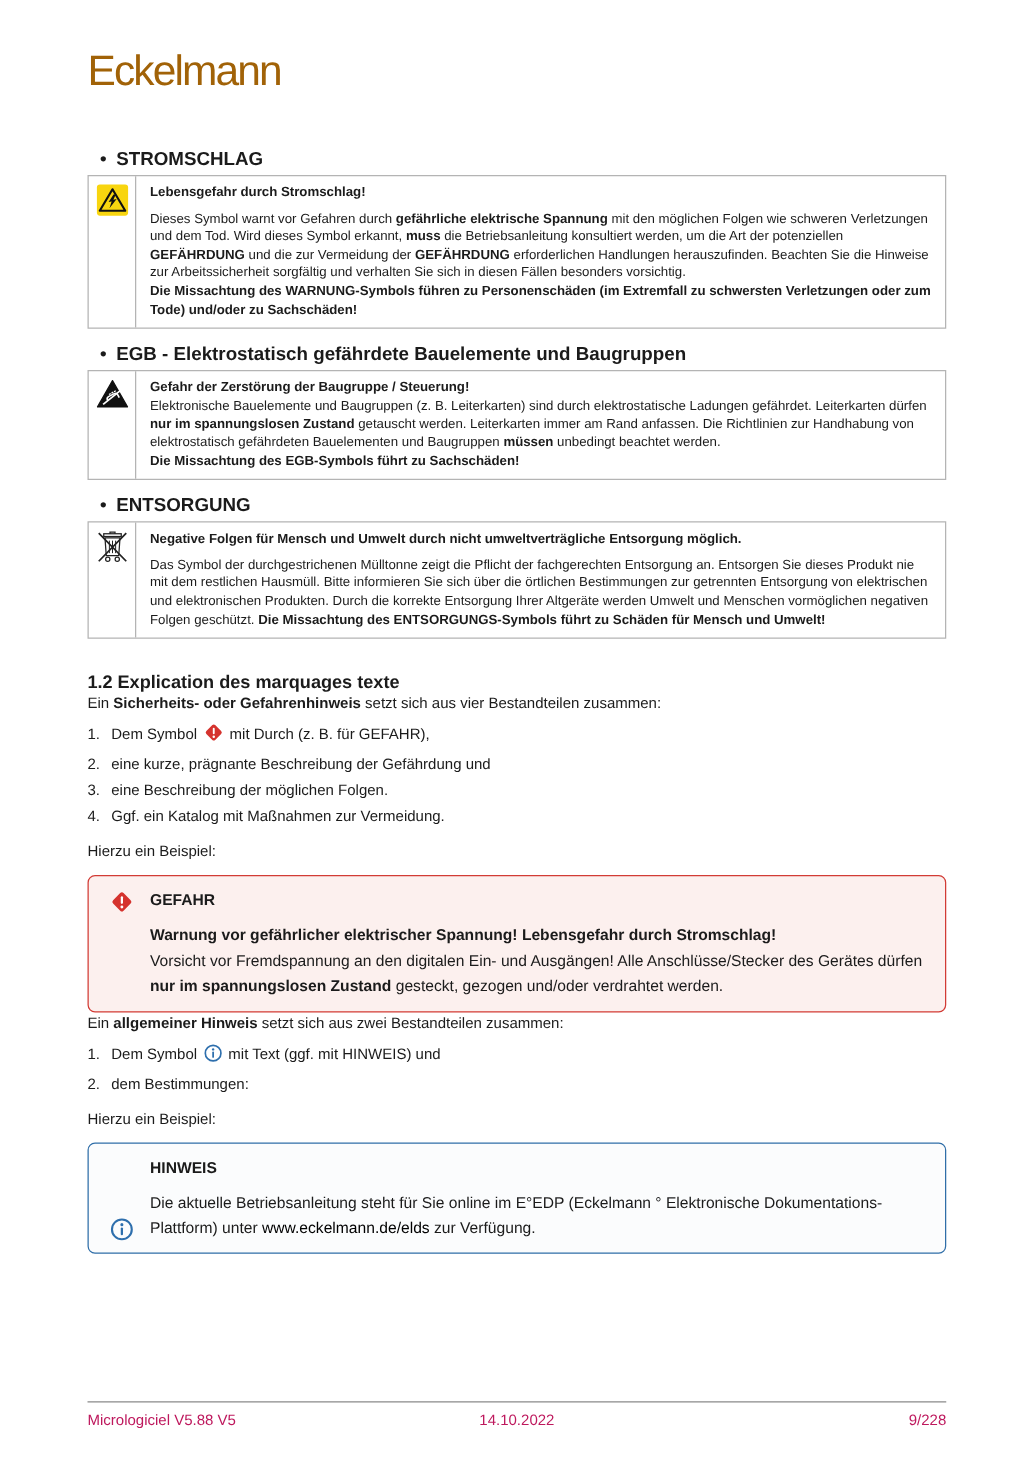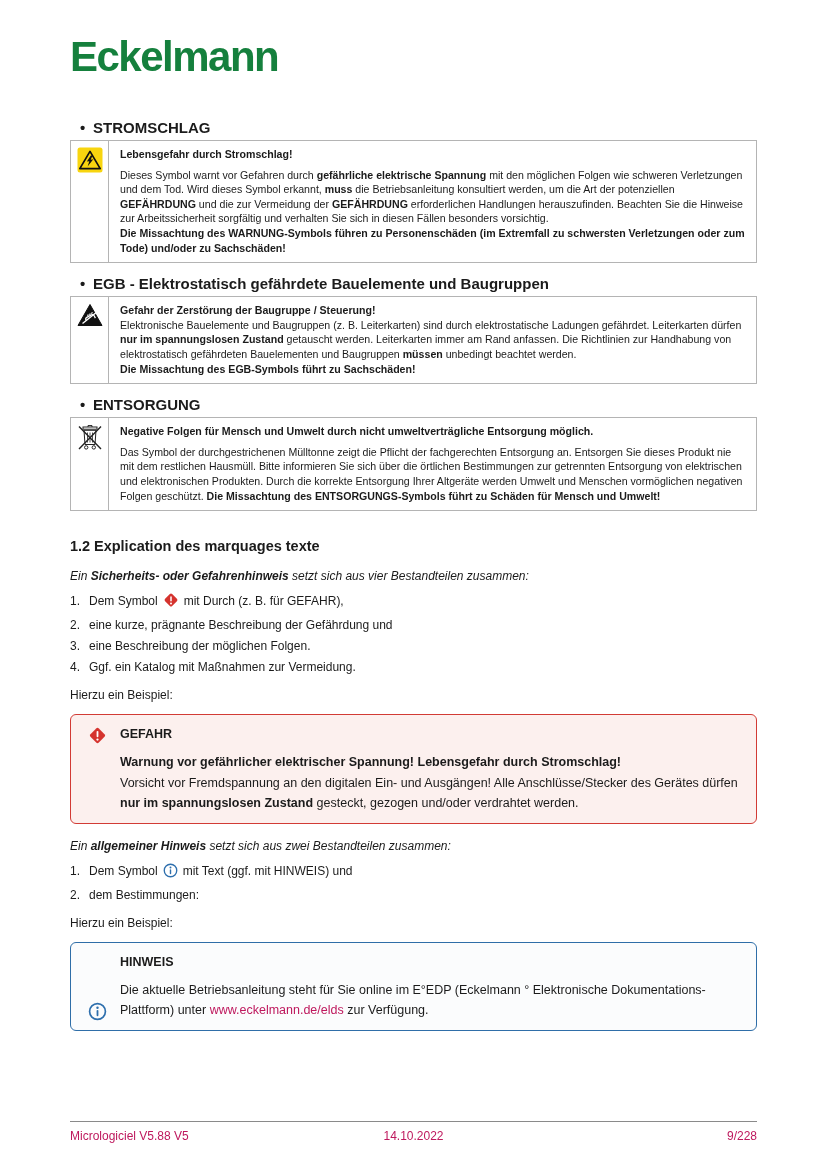--- a/index.html
+++ b/index.html
@@ -4,42 +4,42 @@
 <style>
   * { margin:0; padding:0; box-sizing:border-box; }
   html,body { background:#e8e8e8; }
   .page {
     width:827px; height:1169px; margin:0 auto; background:#ffffff;
     position:relative; overflow:hidden;
     font-family:"Liberation Sans", sans-serif; color:#1b1b1b;
   }
   .content { padding:0 70px; }
   .logo {
-    margin-top:38px; font-size:42px; font-weight:bold; color:#15803d;
+    margin-top:38px; font-size:34px; font-weight:normal; color:#a16207;
     letter-spacing:-1.5px; line-height:38px;
   }
   .bullet-head {
     font-weight:bold; font-size:15px; margin:14px 0 5px 10px; padding-left:13px;
     position:relative; line-height:14px;
   }
   .bullet-head::before { content:"•"; position:absolute; left:0; top:0; }
   .bullet-head.first { margin-top:45px; }
   .warnbox { display:flex; border:1px solid #b4b4b4; background:#fff; }
   .warnbox .icon-col {
     width:38px; flex:0 0 38px; border-right:1px solid #b4b4b4;
     padding-top:6px; display:flex; justify-content:center; align-items:flex-start;
   }
   .warnbox .text-col { flex:1; padding:6px 10px 7px 11px; font-size:10.6px; line-height:14.6px; }
   .warnbox .wtitle { font-weight:bold; }
   .warnbox.gap .wtitle { margin-bottom:6px; }
   .b { font-weight:bold; }
-  .link { color:#be185d; cursor:pointer; }
+  .link { color:#000000; cursor:pointer; }
   .h2 { font-size:14.5px; font-weight:bold; margin-top:27px; line-height:16px; }
   .h2 .h2num { display:inline-block; min-width:24px; }
-  .para { font-size:12px; margin-top:14px; line-height:16px;font-style:italic; }
+  .para { font-size:12px; line-height:16px; }
   ol.steps { margin-top:7px; list-style:none; counter-reset:item; font-size:12px; }
   ol.steps li { counter-increment:item; line-height:21px; padding-left:19px; position:relative; }
   ol.steps li::before { content:counter(item) "."; position:absolute; left:0; }
   .inline-icon { display:inline-block; vertical-align:-3px; margin:0 5px; }
   .example-label { font-size:12px; margin-top:9px; line-height:16px; }
   .callout {
     border-radius:6px; margin-top:11px; padding:11px 18px 9px 17px;
     display:flex; align-items:flex-start; font-size:12.5px;
   }
   .callout .c-icon { flex:0 0 auto; margin-right:13px; margin-top:0px; line-height:0; }

